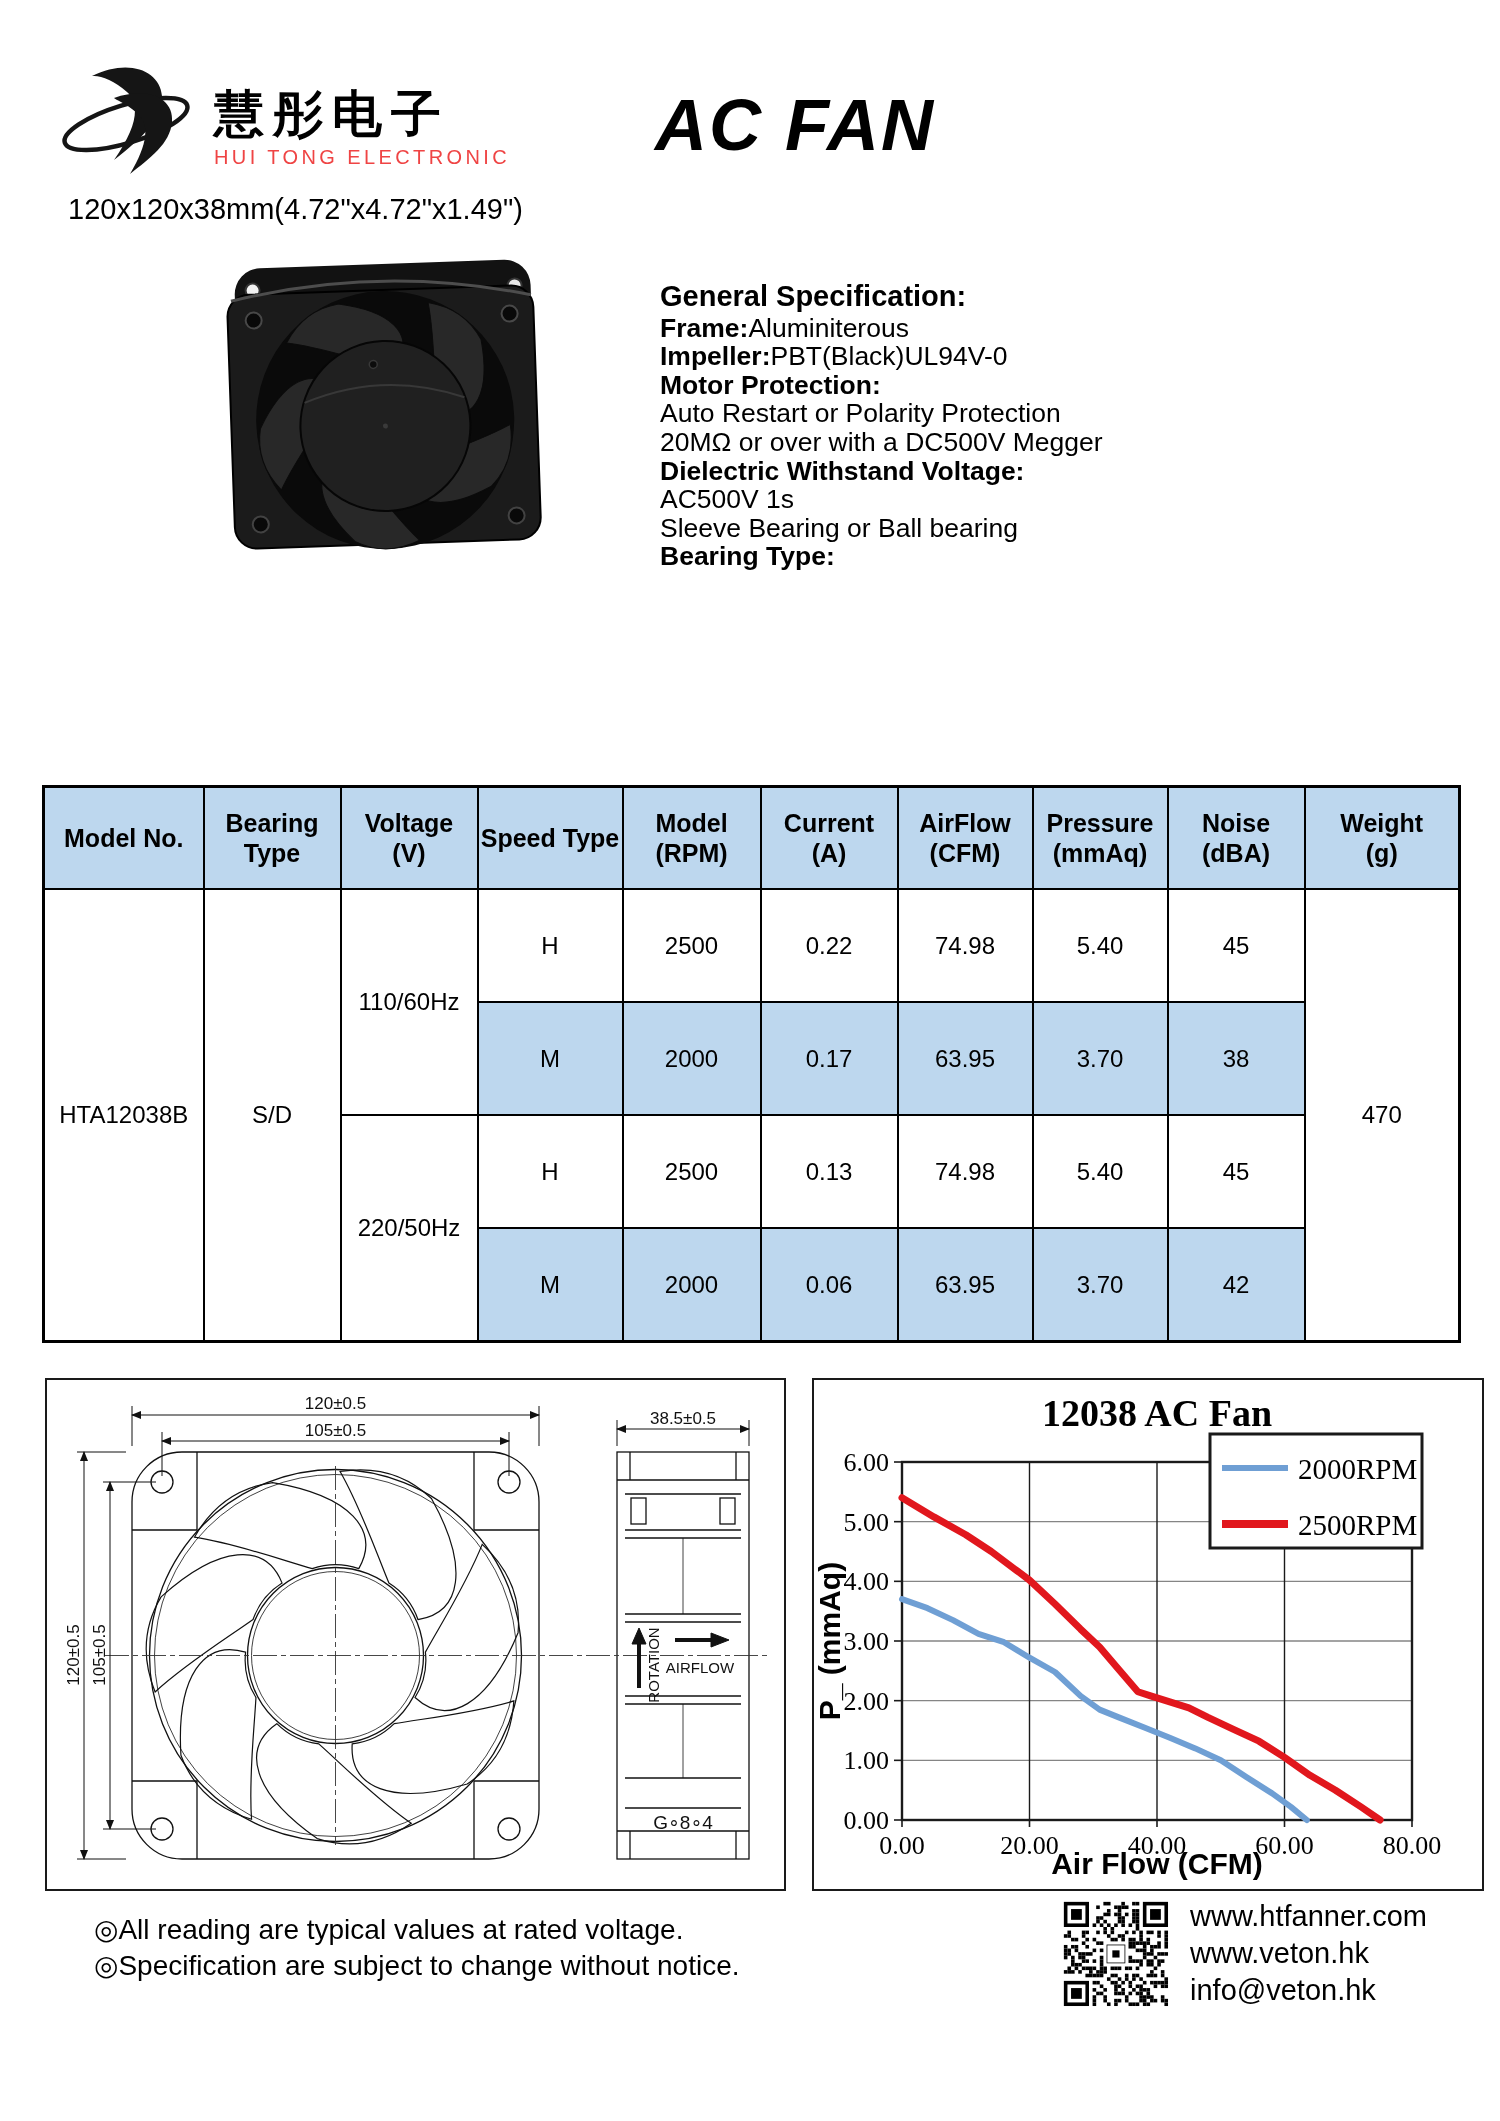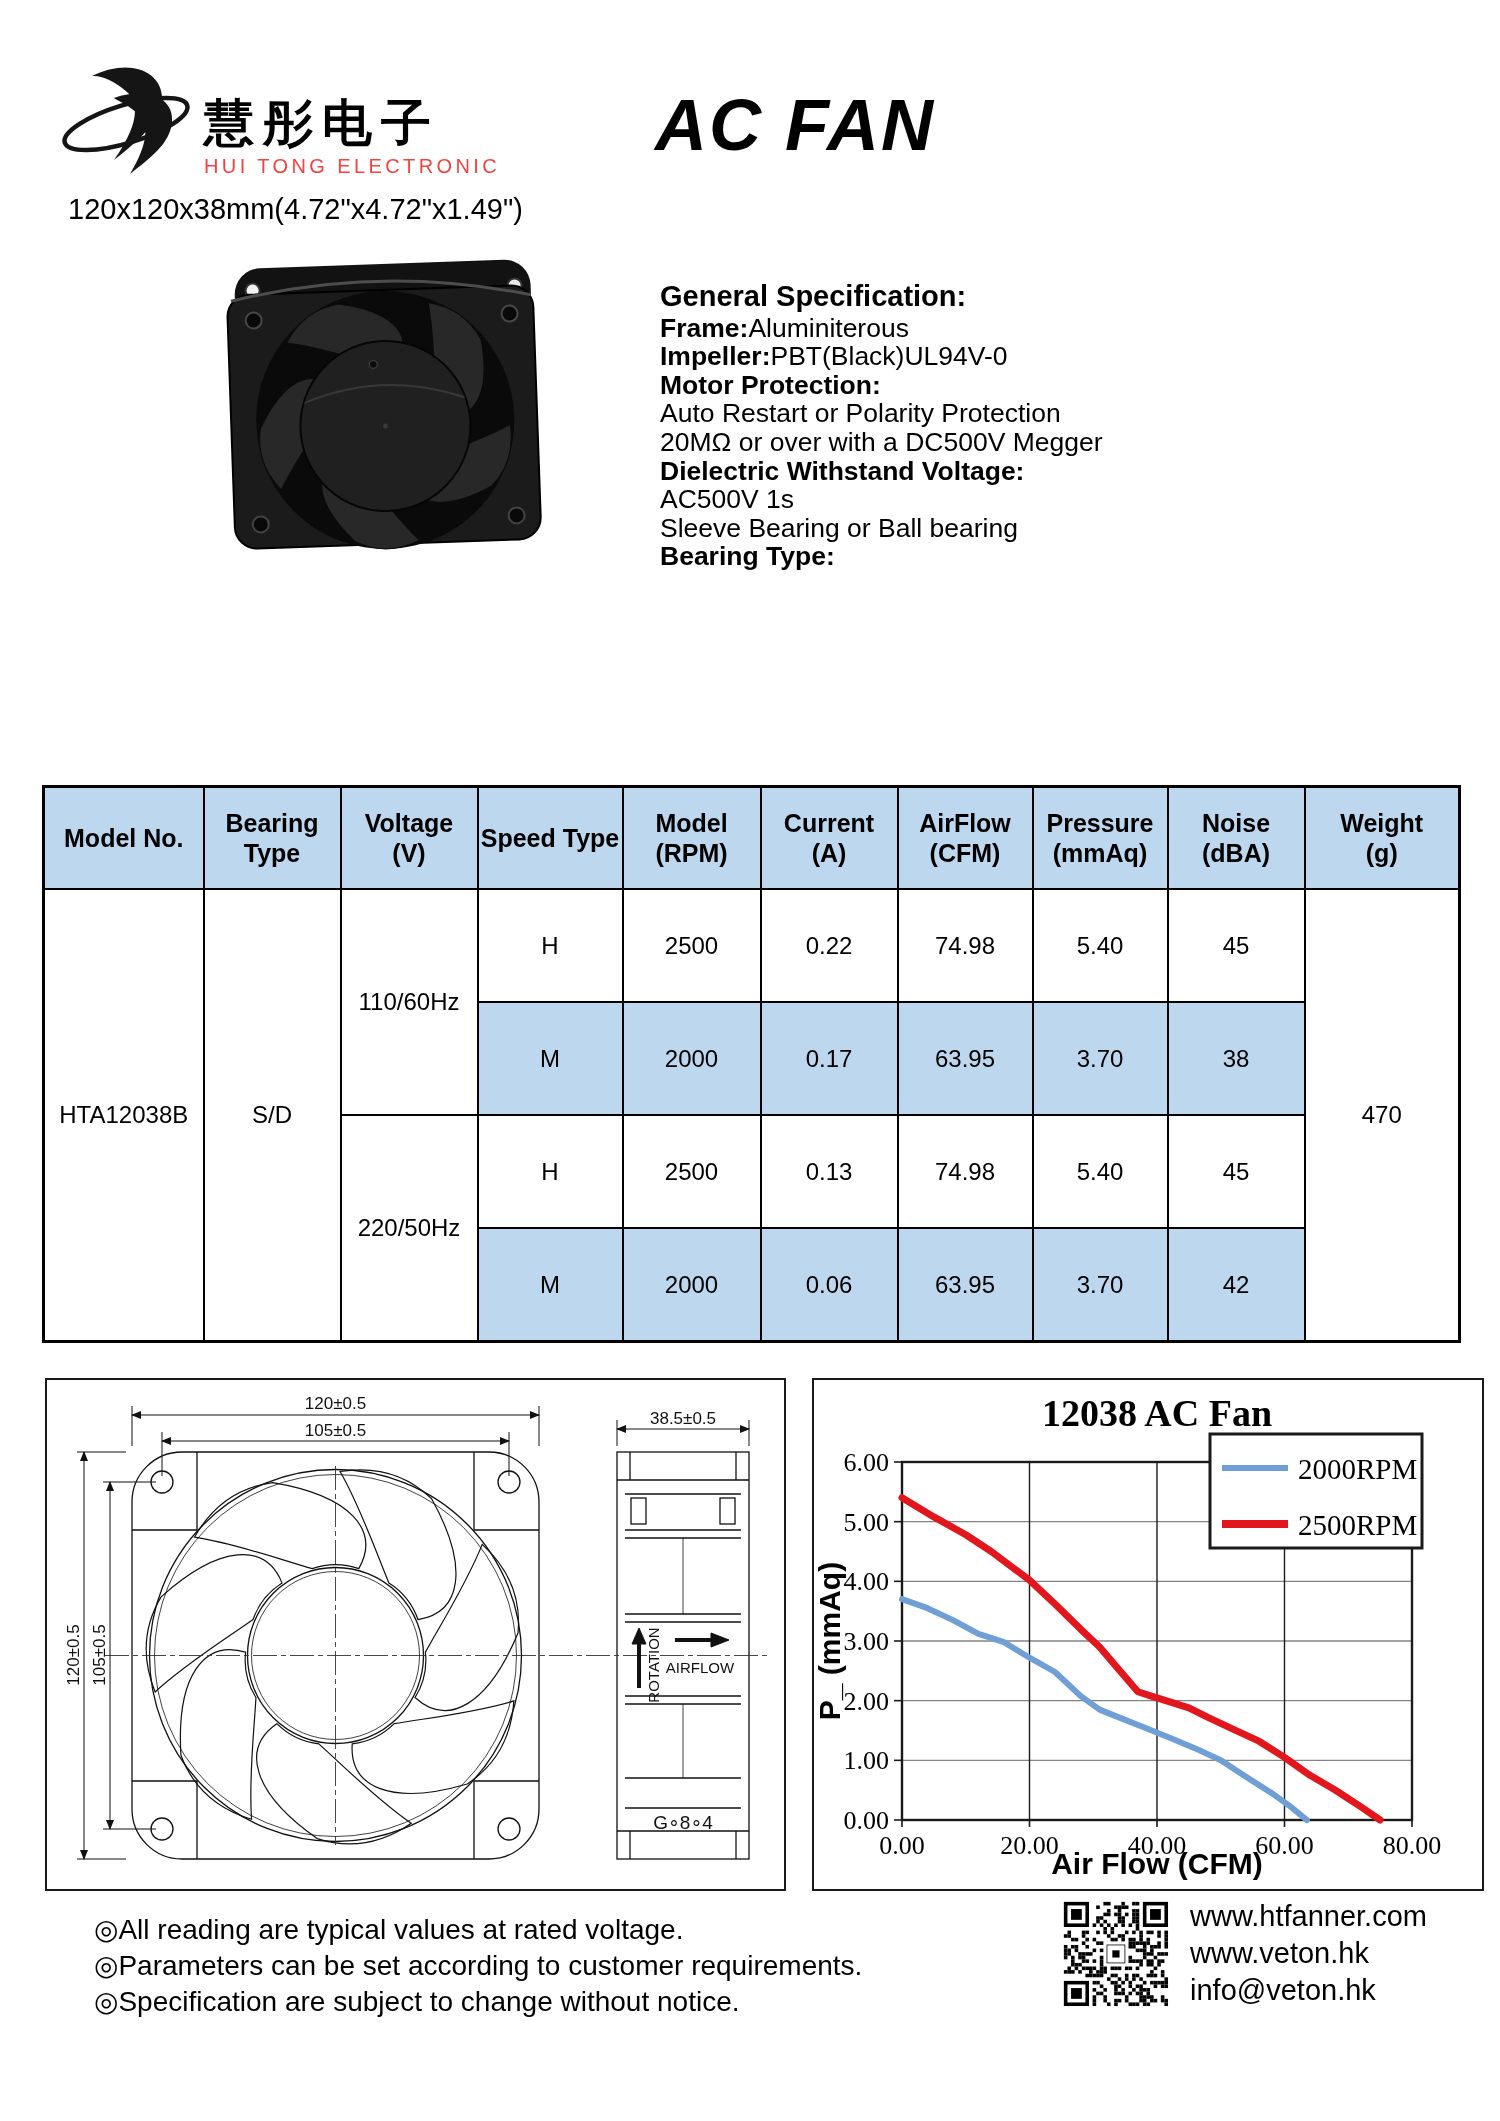--- a/index.html
+++ b/index.html
@@ -1,21 +1,21 @@
 <!DOCTYPE html>
 <html><head>
 <meta charset="utf-8">
 <style>
   html,body{margin:0;padding:0;background:#fff;}
   .sheet{position:relative;width:1500px;height:2121px;background:#fff;color:#000;
          font-family:"Liberation Sans",sans-serif;overflow:hidden;}
   .abs{position:absolute;}
 
   
-  .logo-wrap{left:52px;top:60px;display:flex;align-items:flex-end;}
+  .logo-wrap{left:52px;top:60px;display:flex;align-items:center;gap:10px;}
   .logo-txt{display:flex;flex-direction:column;margin-top:16px;}
   .logo-cn{font-size:50px;font-weight:bold;letter-spacing:9px;line-height:56px;font-family:"DejaVu Sans","Liberation Sans",sans-serif;}
   .logo-en{font-size:20px;letter-spacing:3.4px;margin-top:4px;color:#ef4444;}
   .ac-fan{left:655px;top:84px;font-size:72px;font-weight:bold;font-style:italic;letter-spacing:2px;}
   .size-line{left:68px;top:193px;font-size:29px;}
 
   
   .gspec{left:660px;top:282px;width:480px;font-size:26.5px;line-height:28.6px;}
   .gspec .h{font-size:29px;font-weight:bold;margin-bottom:3px;}
   .gspec b{font-weight:bold;}
@@ -314,21 +314,20 @@
           <line x1="408" y1="88" x2="474" y2="88" stroke="#6f9fd4" stroke-width="6"></line>
           <text x="484" y="99" font-size="29" font-family="Liberation Serif, serif" fill="#000">2000RPM</text>
           <line x1="408" y1="144" x2="474" y2="144" stroke="#e1171d" stroke-width="8"></line>
           <text x="484" y="155" font-size="29" font-family="Liberation Serif, serif" fill="#000">2500RPM</text>
         </g>
       </svg>
   </div>
 
   <div class="abs notes">
     <div>◎All reading are typical values at rated voltage.</div>
-    <div>◎Parameters can be set according to customer requirements.</div>
     <div>◎Specification are subject to change without notice.</div>
   </div>
 
   <svg class="abs qr" id="qr-svg" viewBox="0 0 116 116">
       <rect x="0" y="0" width="116" height="116" fill="#fff"></rect>
       <rect x="44.92" y="4" width="3.72" height="3.72" fill="#000"></rect>
       <rect x="48.64" y="4" width="3.72" height="3.72" fill="#000"></rect>
       <rect x="63.52" y="4" width="3.72" height="3.72" fill="#000"></rect>
       <rect x="74.68" y="4" width="3.72" height="3.72" fill="#000"></rect>
       <rect x="78.4" y="4" width="3.72" height="3.72" fill="#000"></rect>

